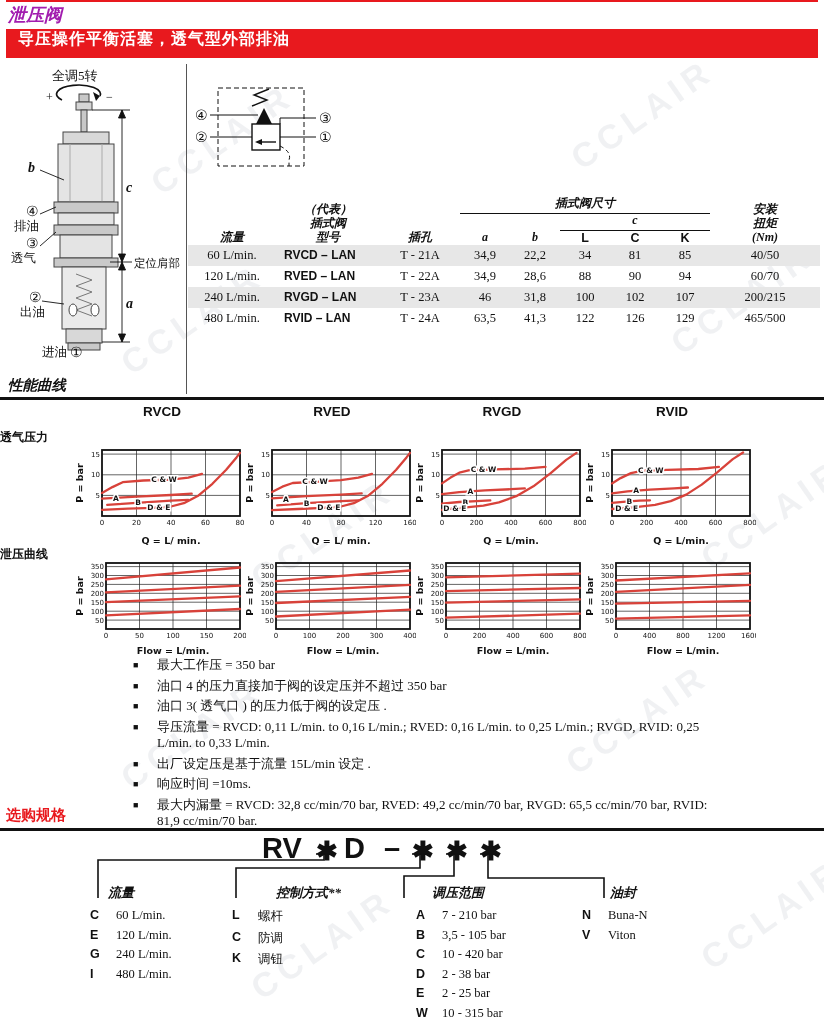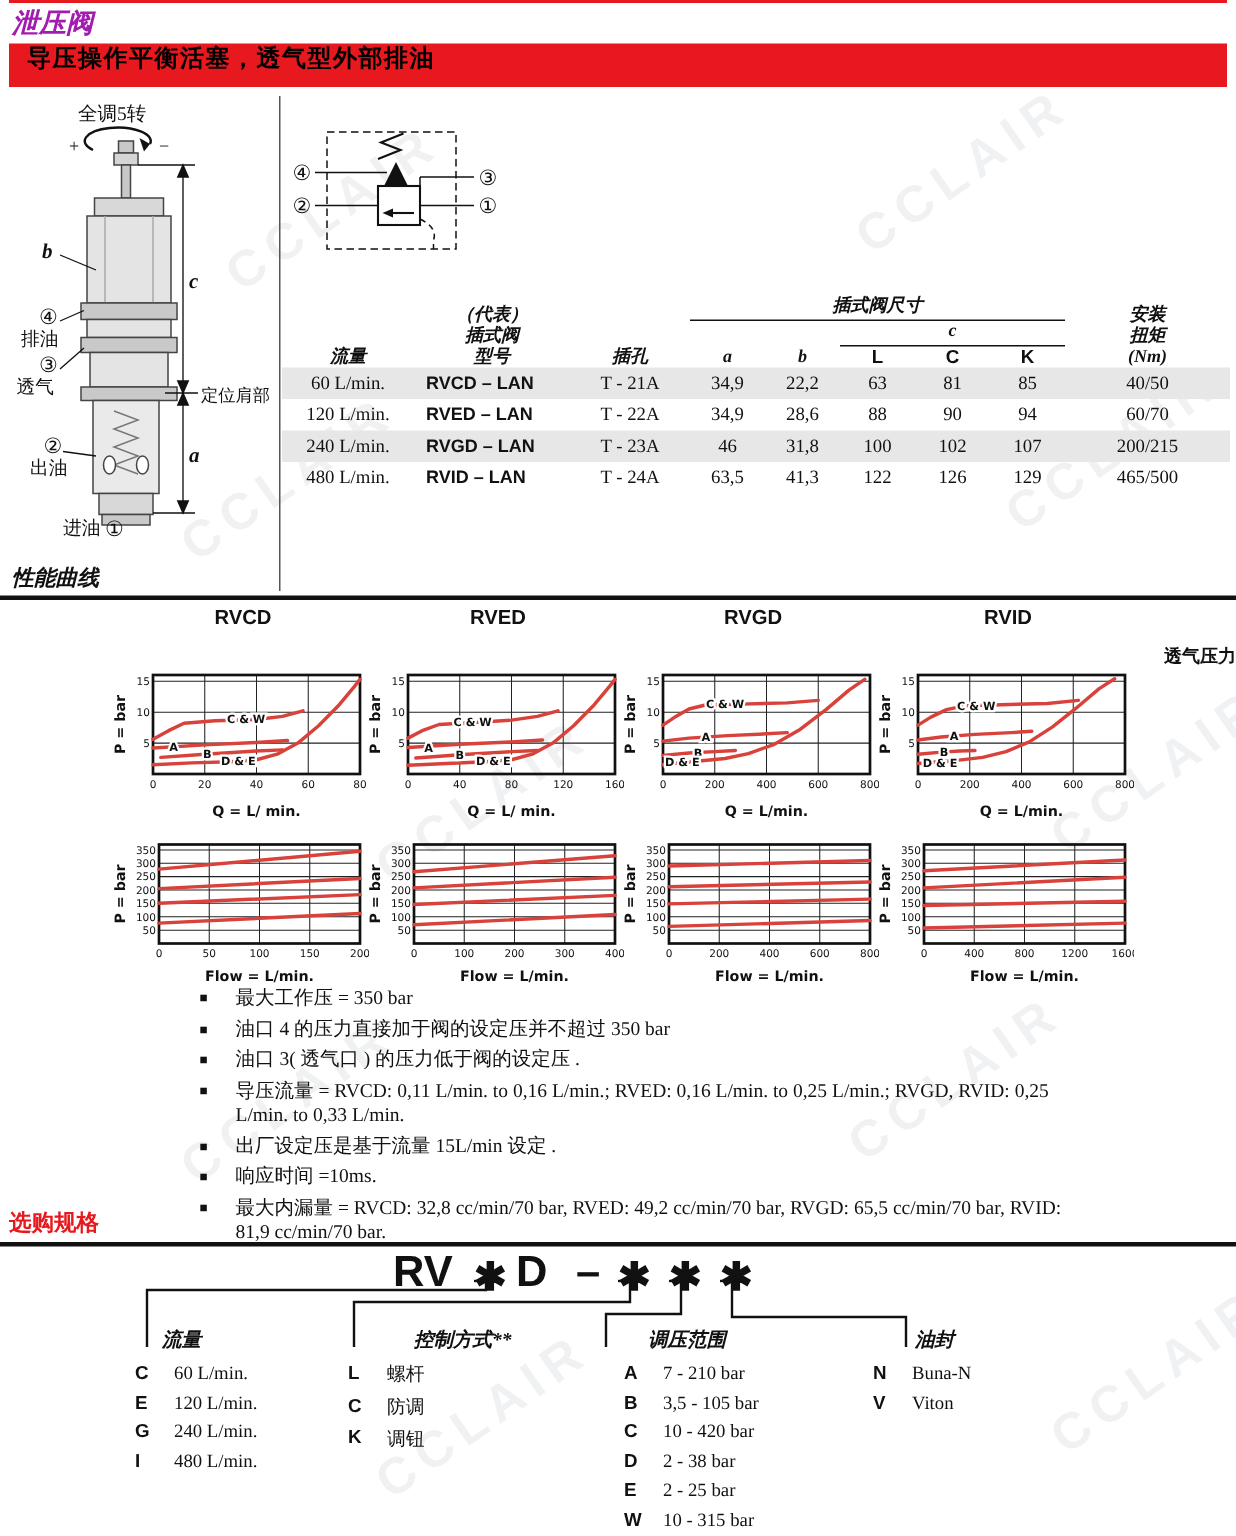--- a/index.html
+++ b/index.html
@@ -4,21 +4,21 @@
 <style>
   html,body{margin:0;padding:0;background:#fff;}
   body{width:824px;height:1024px;position:relative;overflow:hidden;
        font-family:"Liberation Serif","DejaVu Serif",serif;color:#111;}
   .abs{position:absolute;}
   
   .topline{left:6px;top:0;width:812px;height:2px;background:#e8191e;}
   .doc-title{left:8px;top:3px;font:italic bold 18px "Liberation Serif",serif;color:#a21caf;}
   .banner{left:6px;top:29px;width:812px;height:29px;background:#e8191e;}
   .banner span{display:inline-block;padding-left:12px;line-height:29px;
-       font:bold 16px "Liberation Sans",sans-serif;color:#000000;letter-spacing:1px;}
+       font:bold 16px "Liberation Sans",sans-serif;color:#ffffff;letter-spacing:1px;}
   .vdivider{left:186px;top:64px;width:1px;height:330px;background:#555;}
   
   .wm{font:bold 34px "Liberation Sans",sans-serif;color:#8f99a6;opacity:.13;
       letter-spacing:6px;transform:rotate(-35deg);pointer-events:none;white-space:nowrap;}
   
   .valve-svg text{font-family:"Liberation Serif",serif;fill:#111;}
   .schem-svg text{font-family:"DejaVu Sans",sans-serif;fill:#111;}
   
   .spec-table{left:188px;top:197px;}
   table{border-collapse:collapse;table-layout:fixed;}
@@ -35,21 +35,21 @@
   .rule2{left:0;top:828px;width:824px;height:2.5px;background:#111;}
   .sec-order{left:6px;top:806px;font:bold 15px "Liberation Sans",sans-serif;color:#e8191e;}
   
   #charts{left:0;top:404px;width:824px;height:256px;}
   .chart-col{position:absolute;top:0;width:172px;}
   .c0{left:76px}.c1{left:246px}.c2{left:416px}.c3{left:586px}
   .chart-title{position:absolute;top:0;width:172px;text-align:center;
       font:bold 13.5px "Liberation Sans",sans-serif;}
   .vent-wrap{position:absolute;top:42px;left:0;}
   .relief-wrap{position:absolute;top:156px;left:0;}
-  .mid-label{position:absolute;width:824px;text-align:right;
+  .mid-label{position:absolute;width:824px;text-align:left;
       font:bold 12px "DejaVu Sans",sans-serif;}
   .vent-label{top:25px;} .relief-label{top:142px;}
   .grid{stroke:#222;stroke-width:.7;}
   .frame{fill:none;stroke:#111;stroke-width:1.8;}
   .curve{fill:none;stroke:#d8423a;stroke-width:2.3;stroke-linecap:round;stroke-linejoin:round;}
   .clabel{font:bold 7.5px "DejaVu Sans",sans-serif;fill:#111;}
   .tick{font:7px "DejaVu Sans",sans-serif;fill:#111;}
   .axlabel{font:bold 9.5px "DejaVu Sans",sans-serif;fill:#111;}
   
   #notes{left:133px;top:657px;width:588px;}
@@ -194,21 +194,21 @@
         <th class="lck" style="width:50px">K</th>
       </tr>
     </thead>
     <tbody>
         <tr class="shade">
           <td>60 L/min.</td>
           <td class="model">RVCD – LAN</td>
           <td>T - 21A</td>
           <td>34,9</td>
           <td>22,2</td>
-          <td>63</td>
+          <td>34</td>
           <td>81</td>
           <td>85</td>
           <td>40/50</td>
         </tr>
         <tr>
           <td>120 L/min.</td>
           <td class="model">RVED – LAN</td>
           <td>T - 22A</td>
           <td>34,9</td>
           <td>28,6</td>
@@ -241,20 +241,21 @@
         </tr>
       </tbody>
   </table>
 </div>
 
 <div class="abs sec-perf">性能曲线</div>
 <div class="abs rule"></div>
 
 <div class="abs" id="charts">
   <div class="mid-label vent-label">透气压力</div>
+  <div class="mid-label relief-label">泄压曲线</div>
   <div class="chart-col c0">
       <div class="chart-title">RVCD</div>
       <div class="vent-wrap"><svg width="170" height="100" viewBox="0 0 170 100">
           <line class="grid" x1="60.5" y1="4" x2="60.5" y2="70"></line>
           <line class="grid" x1="95.0" y1="4" x2="95.0" y2="70"></line>
           <line class="grid" x1="129.5" y1="4" x2="129.5" y2="70"></line>
           <line class="grid" x1="26" y1="49.4" x2="164" y2="49.4"></line>
           <line class="grid" x1="26" y1="28.8" x2="164" y2="28.8"></line>
           <line class="grid" x1="26" y1="8.1" x2="164" y2="8.1"></line>
           <rect class="frame" x="26" y="4" width="138" height="66"></rect>

